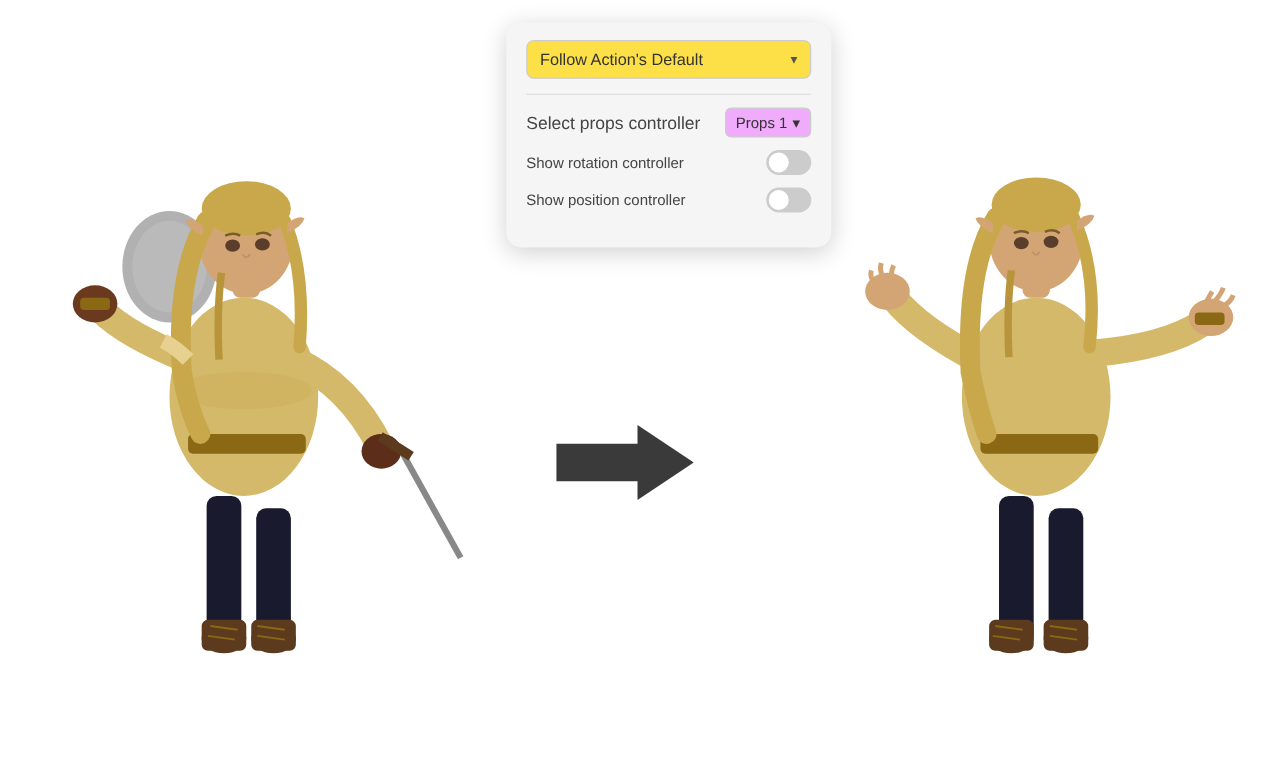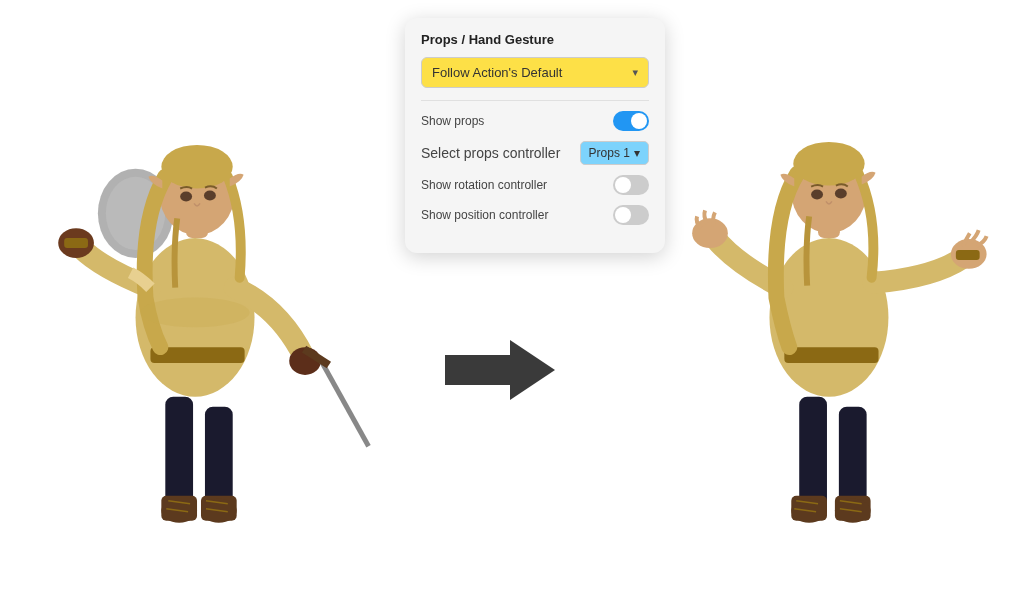--- a/index.html
+++ b/index.html
@@ -159,21 +159,21 @@
     .toggle.on::after {
       left: 18px;
     }
 
     .toggle.off::after {
       left: 2px;
     }
 
     
     .mini-dropdown {
-      background: #7dd3fc;
+      background: #f0abfc;
       border: 1px solid #ccc;
       border-radius: 5px;
       padding: 4px 8px;
       font-size: 12px;
       color: #333;
       display: flex;
       align-items: center;
       gap: 4px;
       cursor: pointer;
     }
@@ -310,35 +310,30 @@
 
       <path d="M192 183 Q195 188 198 183" stroke="#c0906a" stroke-width="1.5" fill="none"></path>
 
       <path d="M175 198 Q171 228 173 268" stroke="#b8943b" stroke-width="6" fill="none"></path>
 
       <rect x="323" y="232" width="24" height="10" rx="3" fill="#8B6914"></rect>
     </svg>
   </div>
 
   <div class="panel">
-    <div class="panel-title">Props / Hand Gesture</div>
 
     <div class="dropdown-row">
       <div class="dropdown">
         <span>Follow Action's Default</span>
         <span class="dropdown-chevron">▾</span>
       </div>
     </div>
 
     <div class="divider"></div>
 
-    <div class="toggle-row">
-      <span class="toggle-label">Show props</span>
-      <div class="toggle on"></div>
-    </div>
 
     <div class="toggle-row select-row">
       <span class="select-label">Select props controller</span>
       <div class="mini-dropdown">
         <span>Props 1</span>
         <span>▾</span>
       </div>
     </div>
 
     <div class="toggle-row">

